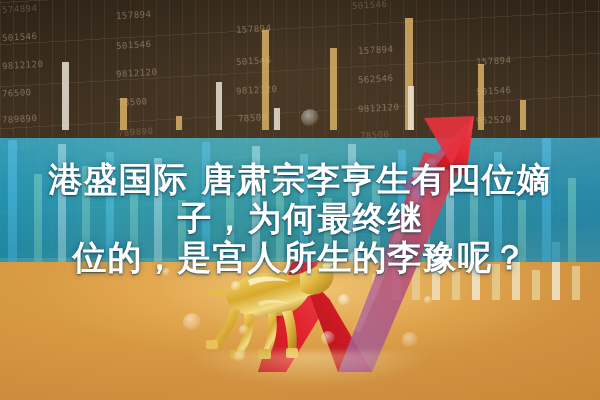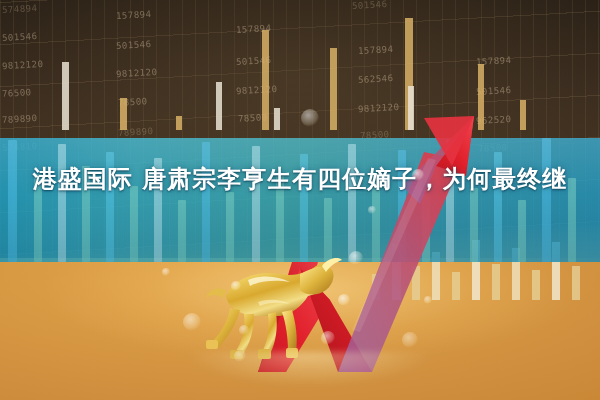--- a/index.html
+++ b/index.html
@@ -81,21 +81,21 @@
   .bull{position:absolute;left:196px;top:244px;width:148px;height:128px;}
   .bull svg{display:block;}
 
   
   .dot{position:absolute;border-radius:50%;background:radial-gradient(circle at 40% 35%,rgba(255,255,255,.95),rgba(255,250,225,.35) 55%,rgba(255,240,200,0) 72%);}
 
   
   .title{
     position:absolute;left:0;top:160px;width:600px;
     text-align:center;color:#ffffff;
-    font-size:24px;line-height:39px;font-weight:bold;
+    font-size:34px;line-height:39px;font-weight:bold;
     letter-spacing:1px;
     text-shadow:0 1px 2px rgba(10,50,70,.75), 0 0 6px rgba(0,60,90,.45);
     padding:0 16px;box-sizing:border-box;
     font-family:"DejaVu Sans","Liberation Sans",sans-serif;
   }
 </style>
 </head>
 <body>
 
 <div id="stage">
@@ -285,15 +285,16 @@
       <div class="dot" style="left: 402px; top: 332px; width: 16px; height: 16px; opacity: 0.45;"></div>
       <div class="dot" style="left: 234px; top: 350px; width: 12px; height: 12px; opacity: 0.5;"></div>
       <div class="dot" style="left: 424px; top: 296px; width: 8px; height: 8px; opacity: 0.55;"></div>
       <div class="dot" style="left: 368px; top: 206px; width: 8px; height: 8px; opacity: 0.6;"></div>
     </div>
 
   <div class="floor-refl"></div>
 
   <div class="title">
     <div>港盛国际 唐肃宗李亨生有四位嫡子，为何最终继</div>
+    <div>位的，是宫人所生的李豫呢？</div>
   </div>
 
 </div>
 
 </body></html>

